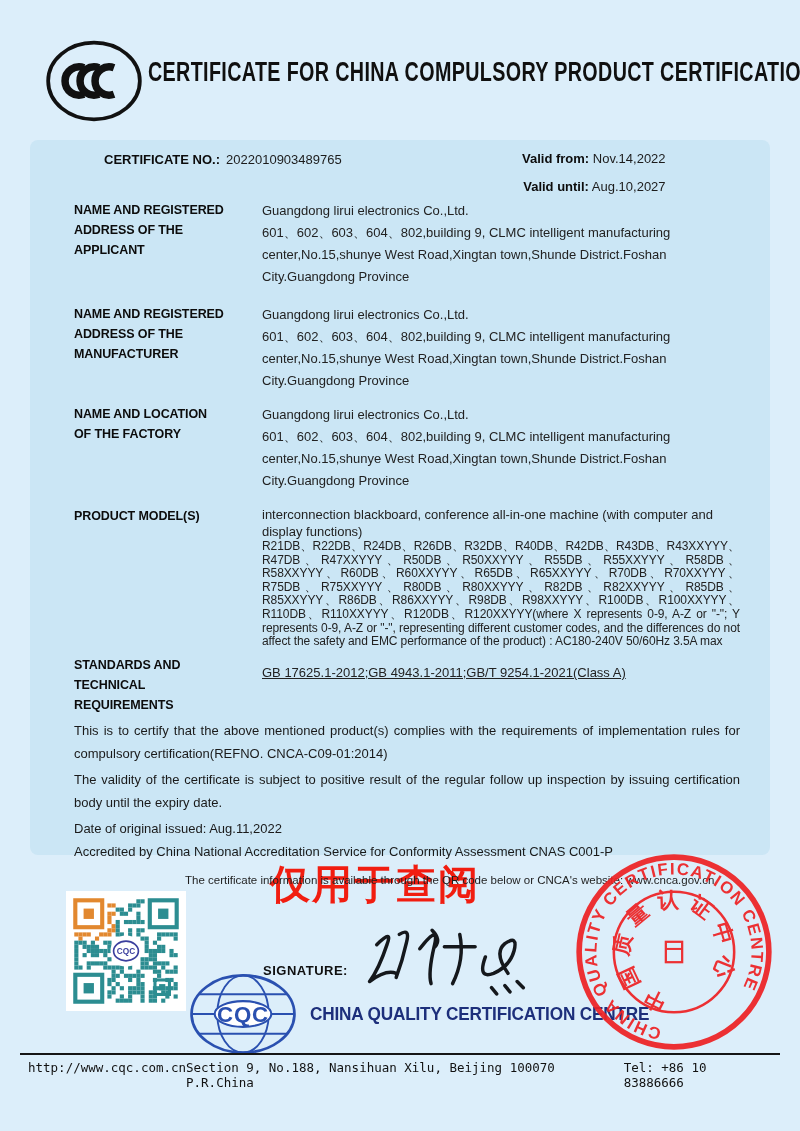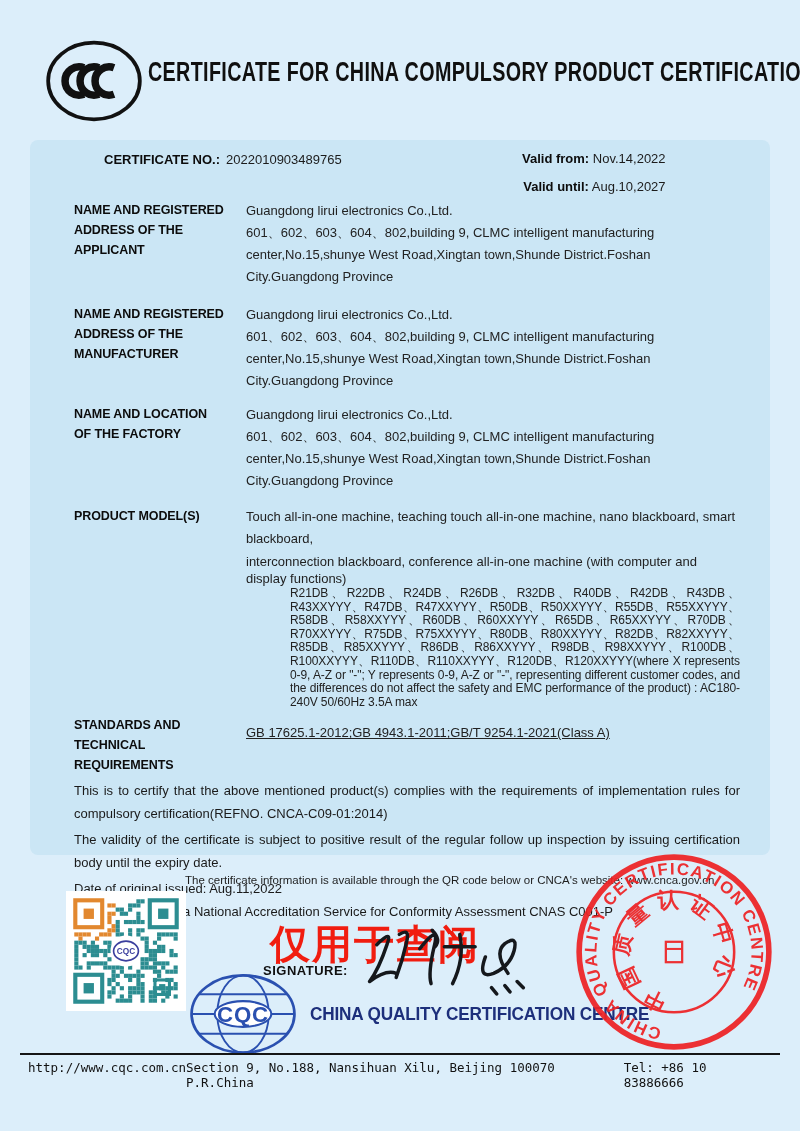--- a/index.html
+++ b/index.html
@@ -17,34 +17,34 @@
   }
   
   .card {
     position:absolute; left:30px; top:140px; width:740px; height:715px;
     background:#cbe6f5; border-radius:8px; padding:12px 30px 0 44px;
   }
   .certno-row { display:flex; margin-left:30px; font-size:13px; }
   .lbl { font-weight:700; color:#0c0c0c; }
   .valid-block { position:absolute; left:492px; top:11px; font-size:13px; line-height:16px; }
   .valid-block .vrow { margin-bottom:12px;text-align:right; }
-  .info-row { display:flex; align-items:flex-start; }
+  .info-row { display:flex; align-items:flex-start;gap:16px; }
   .info-label {
     width:172px; flex-shrink:0; font-weight:700; font-size:12.5px;
     line-height:20px; white-space:pre-line; color:#0c0c0c; letter-spacing:-.1px;
   }
   .info-value { font-size:13px; line-height:22px; color:#222; width:496px; }
   .m-applicant { margin-top:33px; }
   .m-manufacturer { margin-top:16px; }
   .m-factory { margin-top:12px; }
   .m-product { margin-top:14px; }
   .m-standards { margin-top:6px; }
   .prod-desc1 { font-size:13px; line-height:22px; margin-bottom:3px; }
   .prod-desc2 { font-size:13px; line-height:17px; }
-  .prod-models { font-size:12px; line-height:13.6px; text-align:justify; letter-spacing:-.1px;margin-left:44px; }
+  .prod-models { font-size:12px; line-height:13.6px; text-align:justify; letter-spacing:-.1px; }
   .std-value { padding-top:7px;text-decoration:underline; }
   .para { font-size:13px; line-height:23px; text-align:justify; color:#1a1a1a; }
   .p-certify { margin-top:4px; }
   .p-validity { margin-top:3px; }
   .p-date { margin-top:4px; line-height:22px; text-align:left; }
   .p-accredited { margin-top:1px; line-height:22px; text-align:left; }
   .watermark {
     margin:-6px 0 0 196px; font-size:40px; font-weight:700; color:#f11d10; letter-spacing:2px;
   }
   
@@ -122,21 +122,20 @@
 OF THE FACTORY</div>
       <div class="info-value">
         <div>Guangdong lirui electronics Co.,Ltd.</div>
         <div>601、602、603、604、802,building 9, CLMC intelligent manufacturing center,No.15,shunye West Road,Xingtan town,Shunde District.Foshan City.Guangdong Province</div>
       </div>
     </div>
 
     <div class="info-row m-product">
       <div class="info-label">PRODUCT MODEL(S)</div>
       <div class="info-value">
-        <div class="prod-desc1">Touch all-in-one machine, teaching touch all-in-one machine, nano blackboard, smart blackboard,</div>
         <div class="prod-desc2">interconnection blackboard, conference all-in-one machine (with computer and display functions)</div>
         <div class="prod-models">R21DB、R22DB、R24DB、R26DB、R32DB、R40DB、R42DB、R43DB、R43XXYYY、R47DB、R47XXYYY、R50DB、R50XXYYY、R55DB、R55XXYYY、R58DB、R58XXYYY、R60DB、R60XXYYY、R65DB、R65XXYYY、R70DB、R70XXYYY、R75DB、R75XXYYY、R80DB、R80XXYYY、R82DB、R82XXYYY、R85DB、R85XXYYY、R86DB、R86XXYYY、R98DB、R98XXYYY、R100DB、R100XXYYY、R110DB、R110XXYYY、R120DB、R120XXYYY(where X represents 0-9, A-Z or "-"; Y represents 0-9, A-Z or "-", representing different customer codes, and the differences do not affect the safety and EMC performance of the product) : AC180-240V 50/60Hz 3.5A max</div>
       </div>
     </div>
 
     <div class="info-row m-standards">
       <div class="info-label">STANDARDS AND
 TECHNICAL REQUIREMENTS</div>
       <div class="info-value std-value">GB 17625.1-2012;GB 4943.1-2011;GB/T 9254.1-2021(Class A)</div>
     </div>

